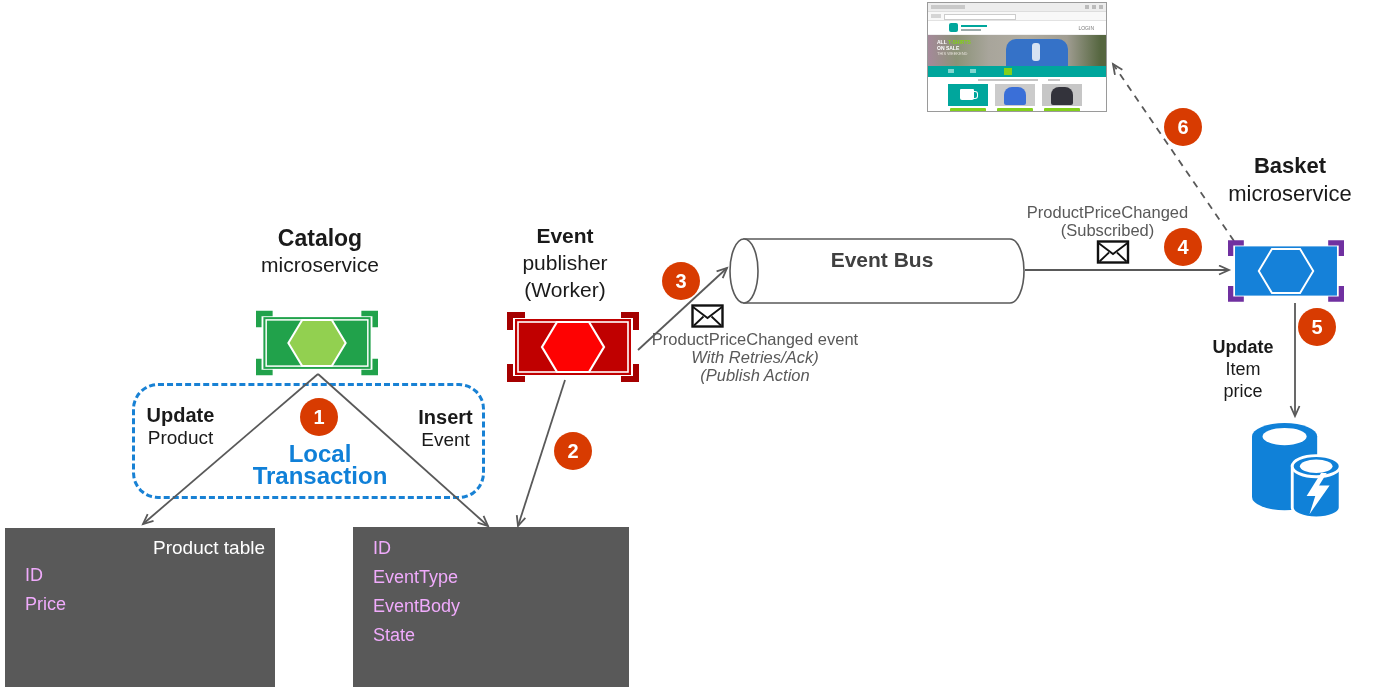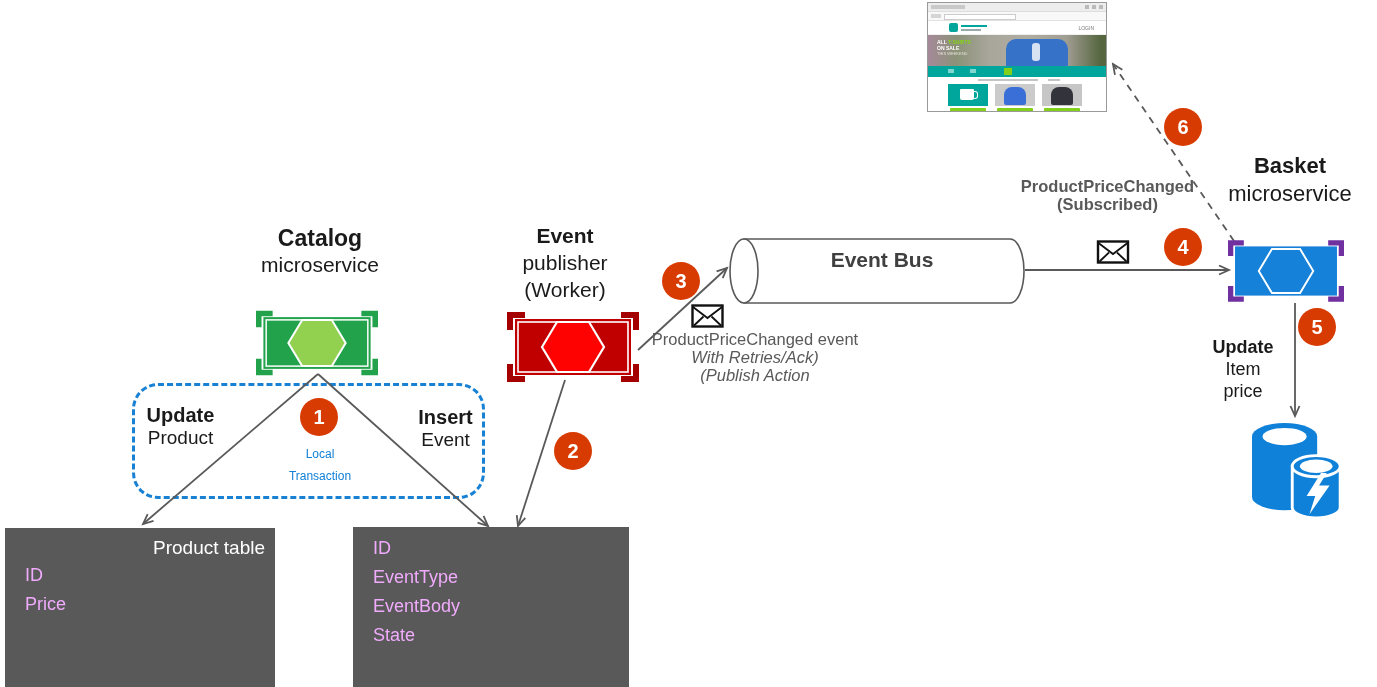--- a/index.html
+++ b/index.html
@@ -8,21 +8,21 @@
   .abs{position:absolute;}
   .ctr{text-align:center;}
   .svc-title{font-size:23px;font-weight:bold;line-height:28px;}
   .svc-sub{font-size:21px;line-height:26px;}
   .pub-line{font-size:21px;line-height:27px;}
   .annot{font-size:16.5px;line-height:18px;color:#595959;}
   .annot .it{font-style:italic;}
   .step{width:38px;height:38px;border-radius:50%;background:#D83B01;color:#fff;
         font-weight:bold;font-size:20px;display:flex;align-items:center;justify-content:center;z-index:6;}
   .lt-box{border:3px dashed #1881D4;border-radius:26px;z-index:2;}
-  .lt-lbl{color:#1080D8;font-weight:normal;font-size:12px;line-height:22px;}
+  .lt-lbl{color:#1080D8;font-weight:bold;font-size:24px;line-height:22px;}
   .op-b{font-size:20px;font-weight:bold;line-height:23px;}
   .op-r{font-size:19px;line-height:22px;}
   .dtable{background:#595959;color:#fff;box-sizing:border-box;padding:7px 10px 0 11px;z-index:3;}
   .dtable .t{font-size:19px;font-weight:normal;line-height:26px;text-align:right;}
   .dtable .r{font-size:18px;line-height:29px;padding-left:9px;color:#f0abfc;}
   .bus-t{font-size:21px;font-weight:bold;line-height:27px;color:#404040;}
   .bus-s{font-size:20px;line-height:23px;color:#8c8c8c;}
   .raise-b{font-size:17px;font-weight:bold;line-height:21px;}
   .raise-r{font-size:17px;line-height:21px;}
   .upd-b{font-size:18px;font-weight:bold;line-height:22px;}
@@ -142,21 +142,21 @@
   </div>
 
   <svg class="abs" style="left:726px;top:237px;z-index:3;" width="302" height="68" viewBox="0 0 302 68">
     <path d="M18,2 H284 A14,32 0 0 1 284,66 H18 Z" fill="#ffffff" stroke="#595959" stroke-width="1.6"></path>
     <ellipse cx="18" cy="34" rx="14" ry="32" fill="#ffffff" stroke="#595959" stroke-width="1.6"></ellipse>
   </svg>
   <div class="abs ctr" style="left:744px;top:246px;width:276px;z-index:4;">
     <div class="bus-t">Event Bus</div>
   </div>
 
-  <div class="abs ctr annot" style="left:1015px;top:177px;width:185px;font-weight:bold;">
+  <div class="abs ctr annot" style="left:1015px;top:203px;width:185px;">
     <div>ProductPriceChanged</div>
     <div>(Subscribed)</div>
   </div>
   <svg class="abs icon-layer" style="left:1096px;top:240px;" width="34" height="24" viewBox="0 0 33 24">
     <rect x="1.5" y="1.5" width="30" height="21" fill="#ffffff" stroke="#111111" stroke-width="2.4"></rect>
     <path d="M2,3 L16.5,14 L31,3" fill="none" stroke="#111111" stroke-width="1.8"></path>
     <path d="M3,21.5 L12.5,12.5 M30,21.5 L20.5,12.5" fill="none" stroke="#111111" stroke-width="1.8"></path>
   </svg>
 
   <div class="abs ctr" style="left:1205px;top:152px;width:170px;">

